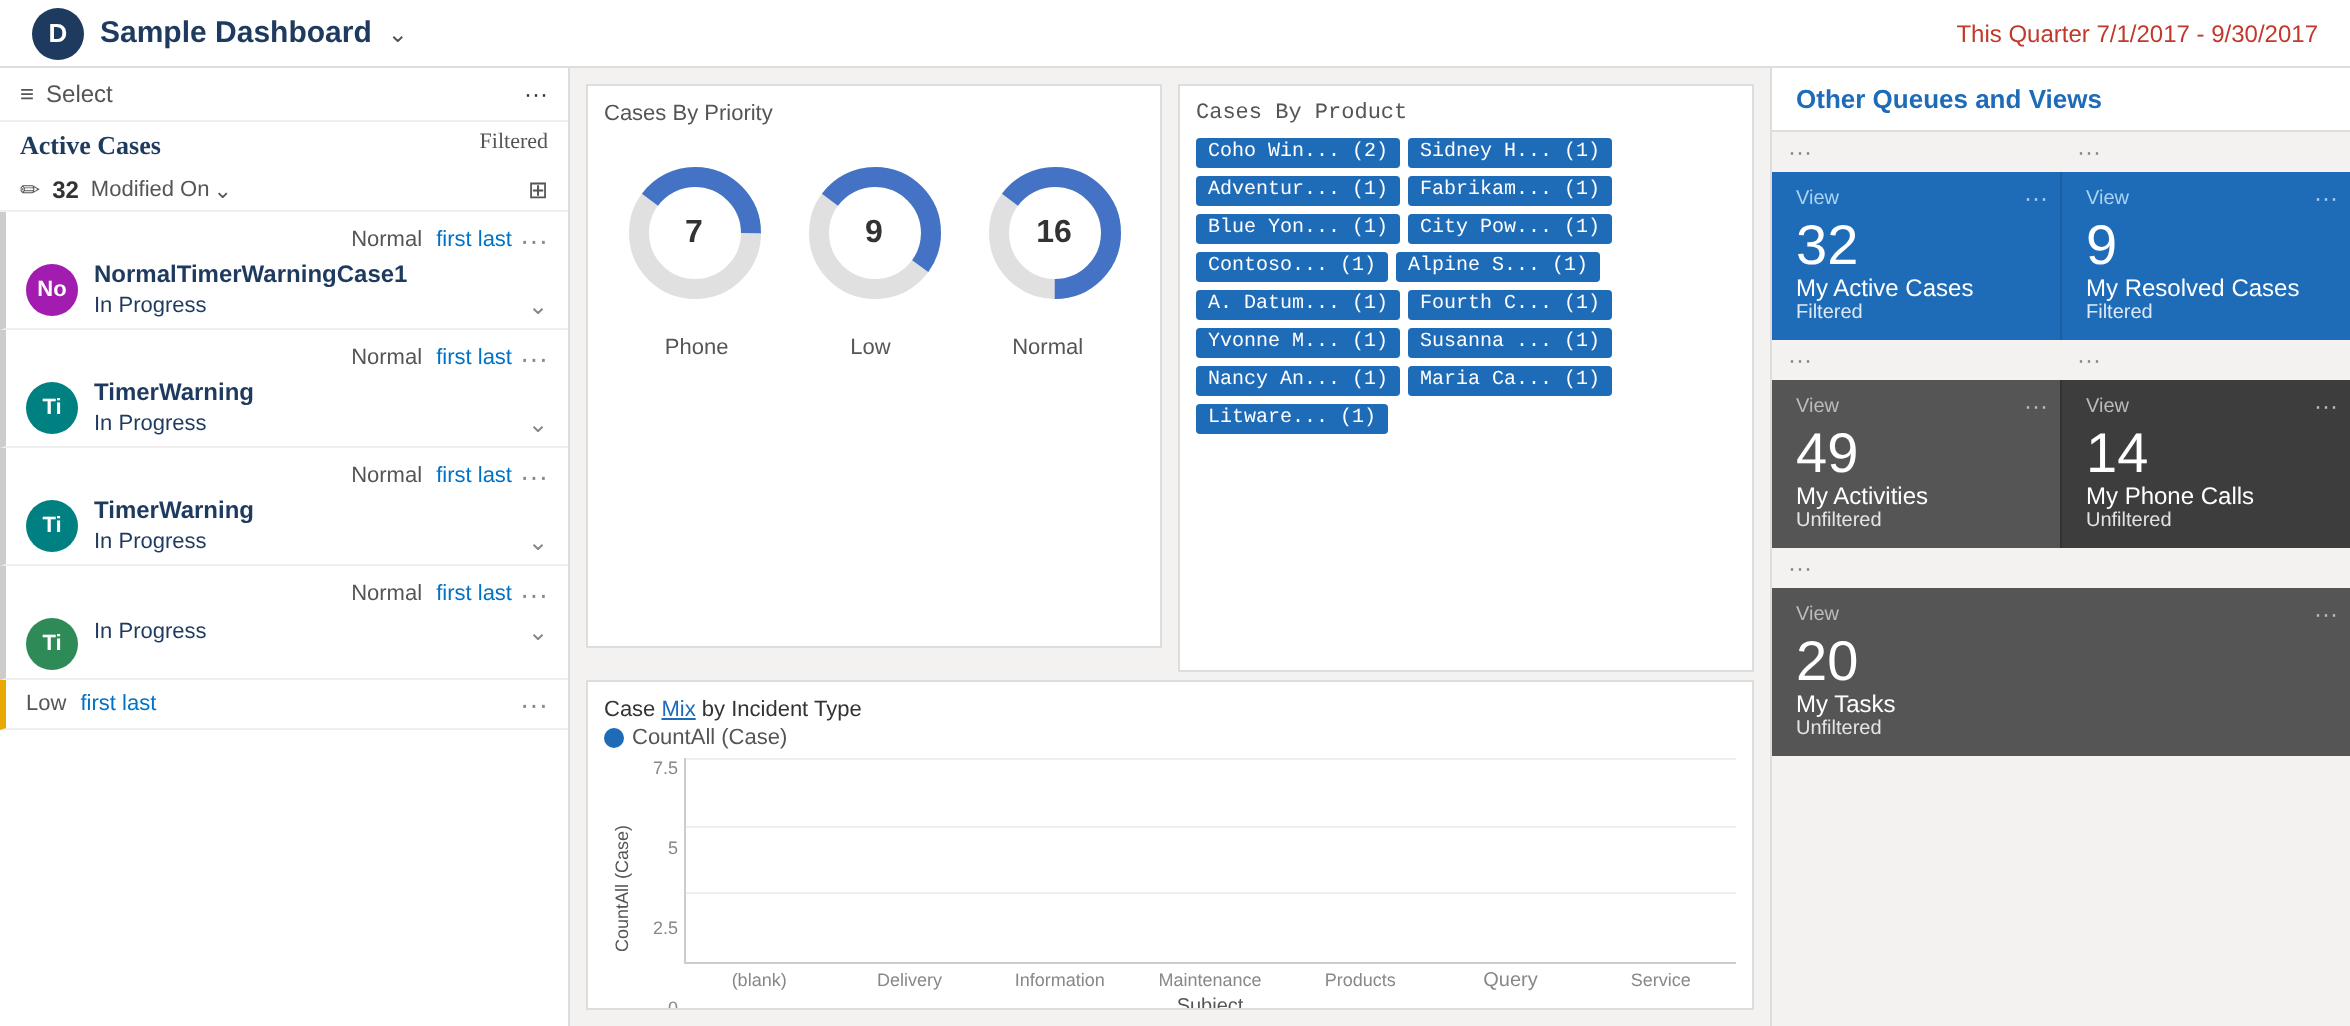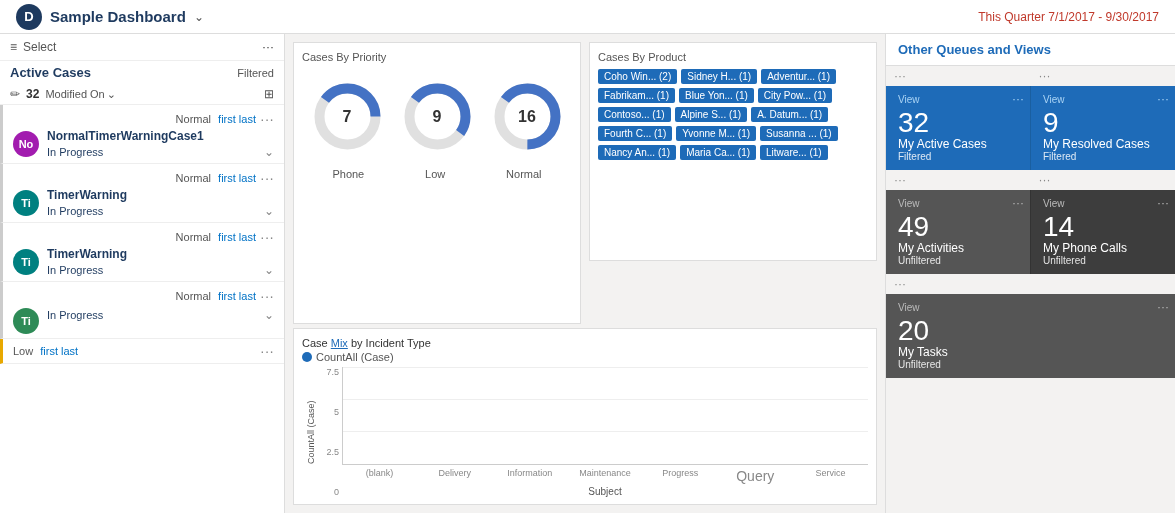--- a/index.html
+++ b/index.html
@@ -16,21 +16,21 @@
     .header-chevron { color: #555; font-size: 12px; }
     .header-date { font-size: 12px; color: #c0392b; }
 
     
     .main-layout { display: flex; height: calc(513px - 34px); }
 
     
     .sidebar { width: 285px; background: #fff; border-right: 1px solid #ddd; display: flex; flex-direction: column; overflow: hidden; }
     .sidebar-toolbar { display: flex; align-items: center; justify-content: space-between; padding: 6px 10px; border-bottom: 1px solid #eee; }
     .sidebar-toolbar-left { display: flex; align-items: center; gap: 6px; color: #555; font-size: 12px; }
-    .sidebar-title-row { display: flex; align-items: center; justify-content: space-between; padding: 4px 10px; }
+    .sidebar-title-row { display: flex; align-items: flex-start; justify-content: space-between; padding: 4px 10px; font-family: Liberation Serif, serif; }
     .sidebar-title { font-size: 13px; font-weight: 600; color: #1e3a5f; }
     .filtered-badge { font-size: 11px; color: #555; }
     .sidebar-filter-row { display: flex; align-items: center; gap: 6px; padding: 3px 10px; border-bottom: 1px solid #eee; }
     .filter-icon { color: #555; }
     .count-badge { font-size: 12px; font-weight: 600; }
     .modified-on { font-size: 11px; color: #555; display: flex; align-items: center; gap: 2px; }
     .grid-icon { margin-left: auto; color: #555; }
     .sidebar-cases { overflow-y: auto; flex: 1; }
     .case-item { border-bottom: 1px solid #eee; padding: 6px 10px 4px 10px; position: relative; }
     .case-priority-row { display: flex; align-items: center; justify-content: flex-end; margin-bottom: 2px; }
@@ -237,21 +237,21 @@
               <span class="donut-number">16</span>
             </div>
           </div>
           <div class="donut-labels">
             <span class="donut-label">Phone</span>
             <span class="donut-label">Low</span>
             <span class="donut-label">Normal</span>
           </div>
         </div>
 
-        <div class="chart-box chart-box-product" style="margin:8px 8px 4px 8px; flex:1; height:219px; overflow:hidden;">
+        <div class="chart-box chart-box-product" style="margin:8px 8px 4px 8px; flex:1; height:294px; overflow:hidden;font-family:Liberation Mono, monospace;">
           <div class="chart-label">Cases By Product</div>
           <div class="product-tags" id="product-tags-container">
           <span class="product-tag">Coho Win... (2)</span>
               <span class="product-tag">Sidney H... (1)</span>
               <span class="product-tag">Adventur... (1)</span>
               <span class="product-tag">Fabrikam... (1)</span>
               <span class="product-tag">Blue Yon... (1)</span>
               <span class="product-tag">City Pow... (1)</span>
               <span class="product-tag">Contoso... (1)</span>
               <span class="product-tag">Alpine S... (1)</span>
@@ -317,22 +317,22 @@
                       <div class="bar" style="height:44%;"></div>
                     </div>
                 </div>
               </div>
 
               <div style="display:flex; margin-top:3px;">
                 <div style="flex:1; text-align:center; font-size:9px; color:#888;">(blank)</div>
                 <div style="flex:1; text-align:center; font-size:9px; color:#888;">Delivery</div>
                 <div style="flex:1; text-align:center; font-size:9px; color:#888;">Information</div>
                 <div style="flex:1; text-align:center; font-size:9px; color:#888;">Maintenance</div>
-                <div style="flex:1; text-align:center; font-size:9px; color:#888;">Progress</div>
-                <div style="flex:1; text-align:center; font-size:14px; color:#888;">Query</div>
+                <div style="flex:1; text-align:center; font-size:9px; color:#888;">Products</div>
+                <div style="flex:1; text-align:center; font-size:10px; color:#888;">Query</div>
                 <div style="flex:1; text-align:center; font-size:9px; color:#888;">Service</div>
               </div>
               <div style="text-align:center; font-size:10px; color:#555; margin-top:2px;">Subject</div>
             </div>
           </div>
         </div>
       </div>
     </div>
   </div>
 

